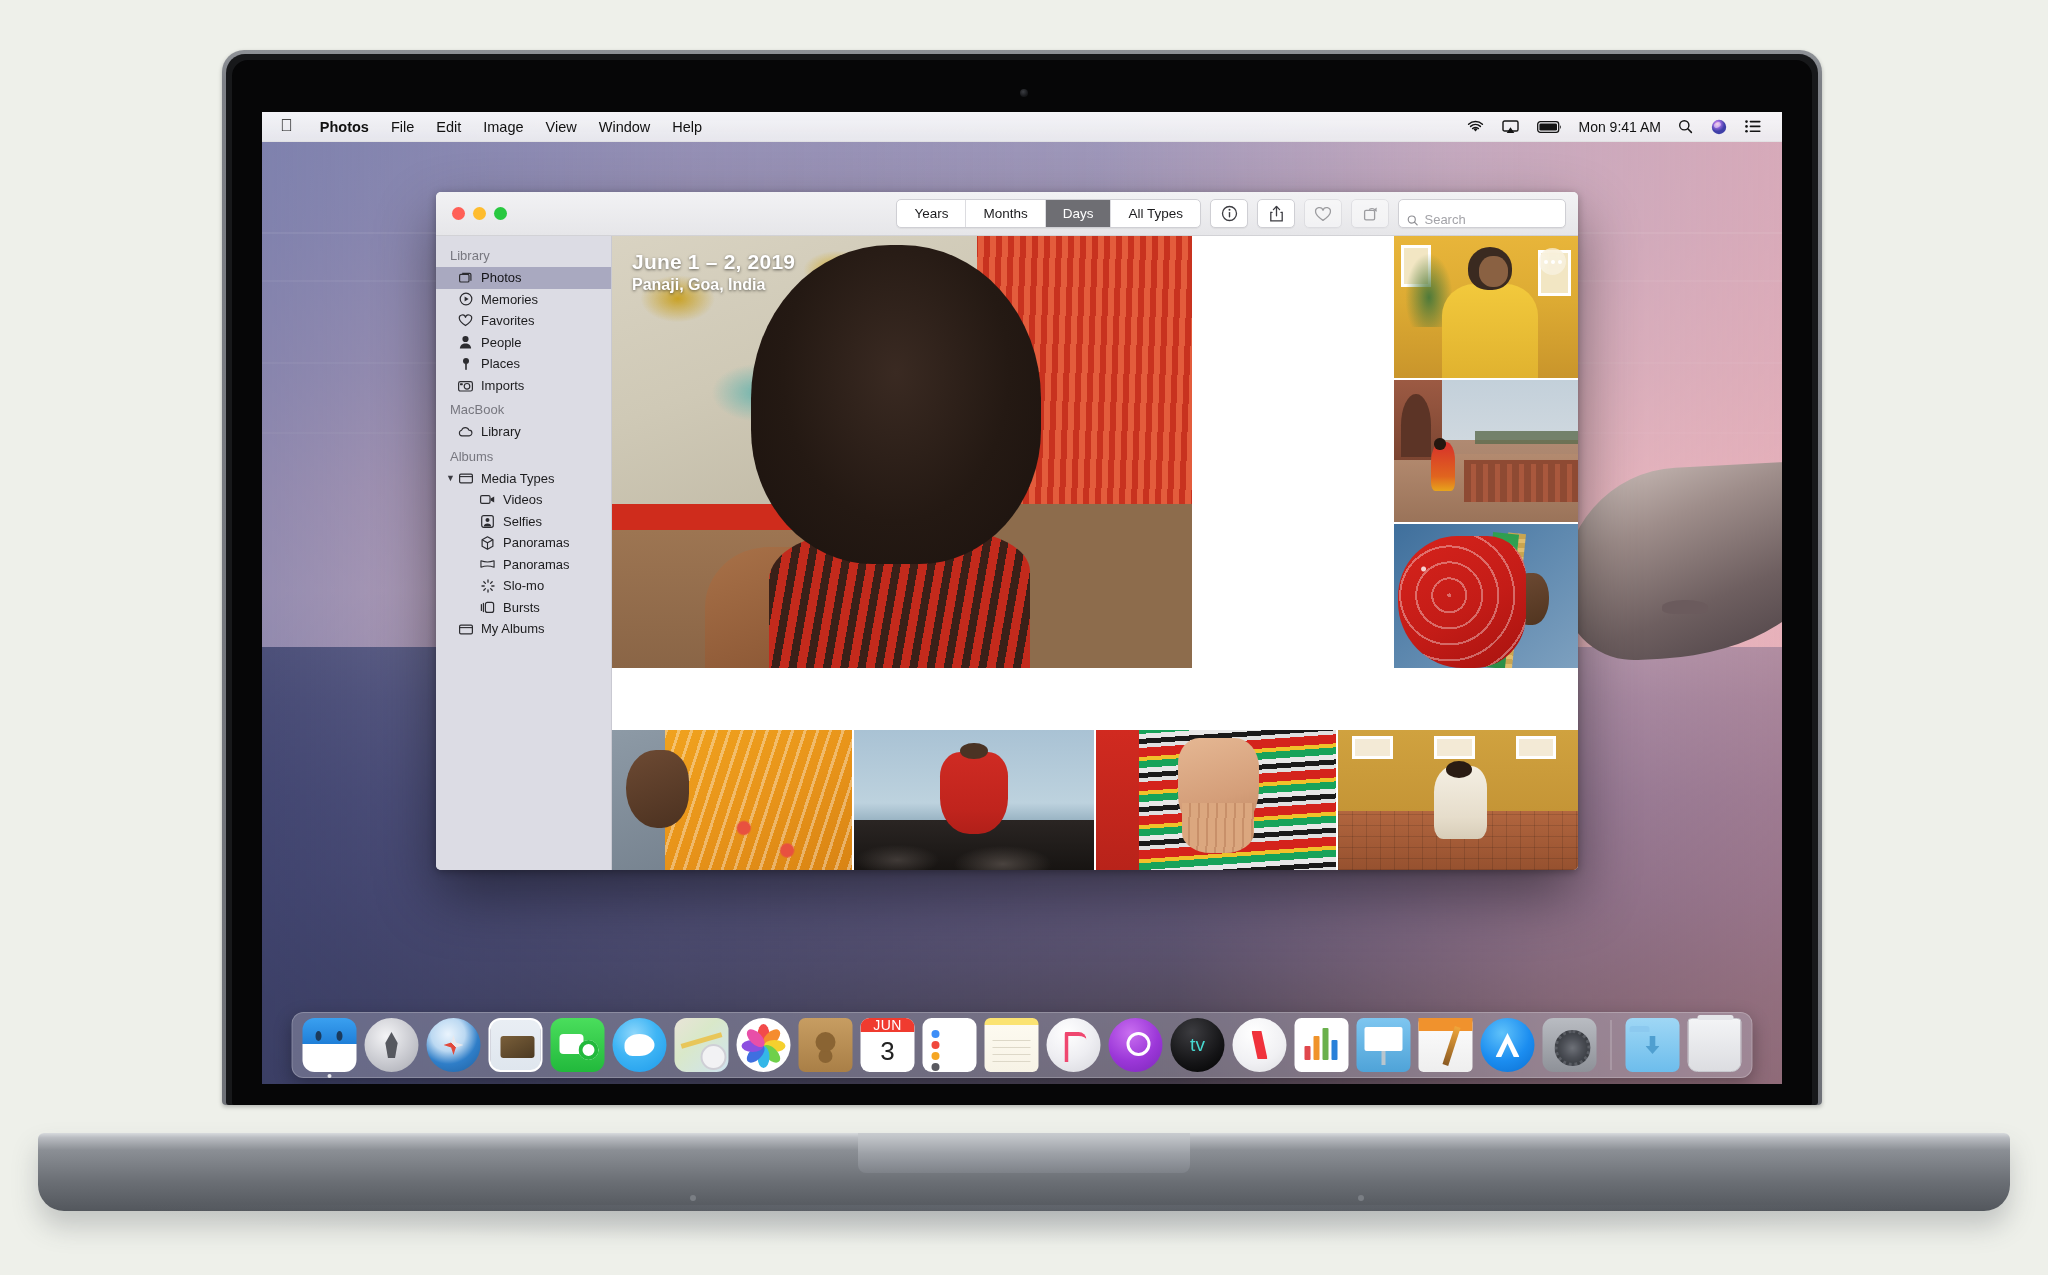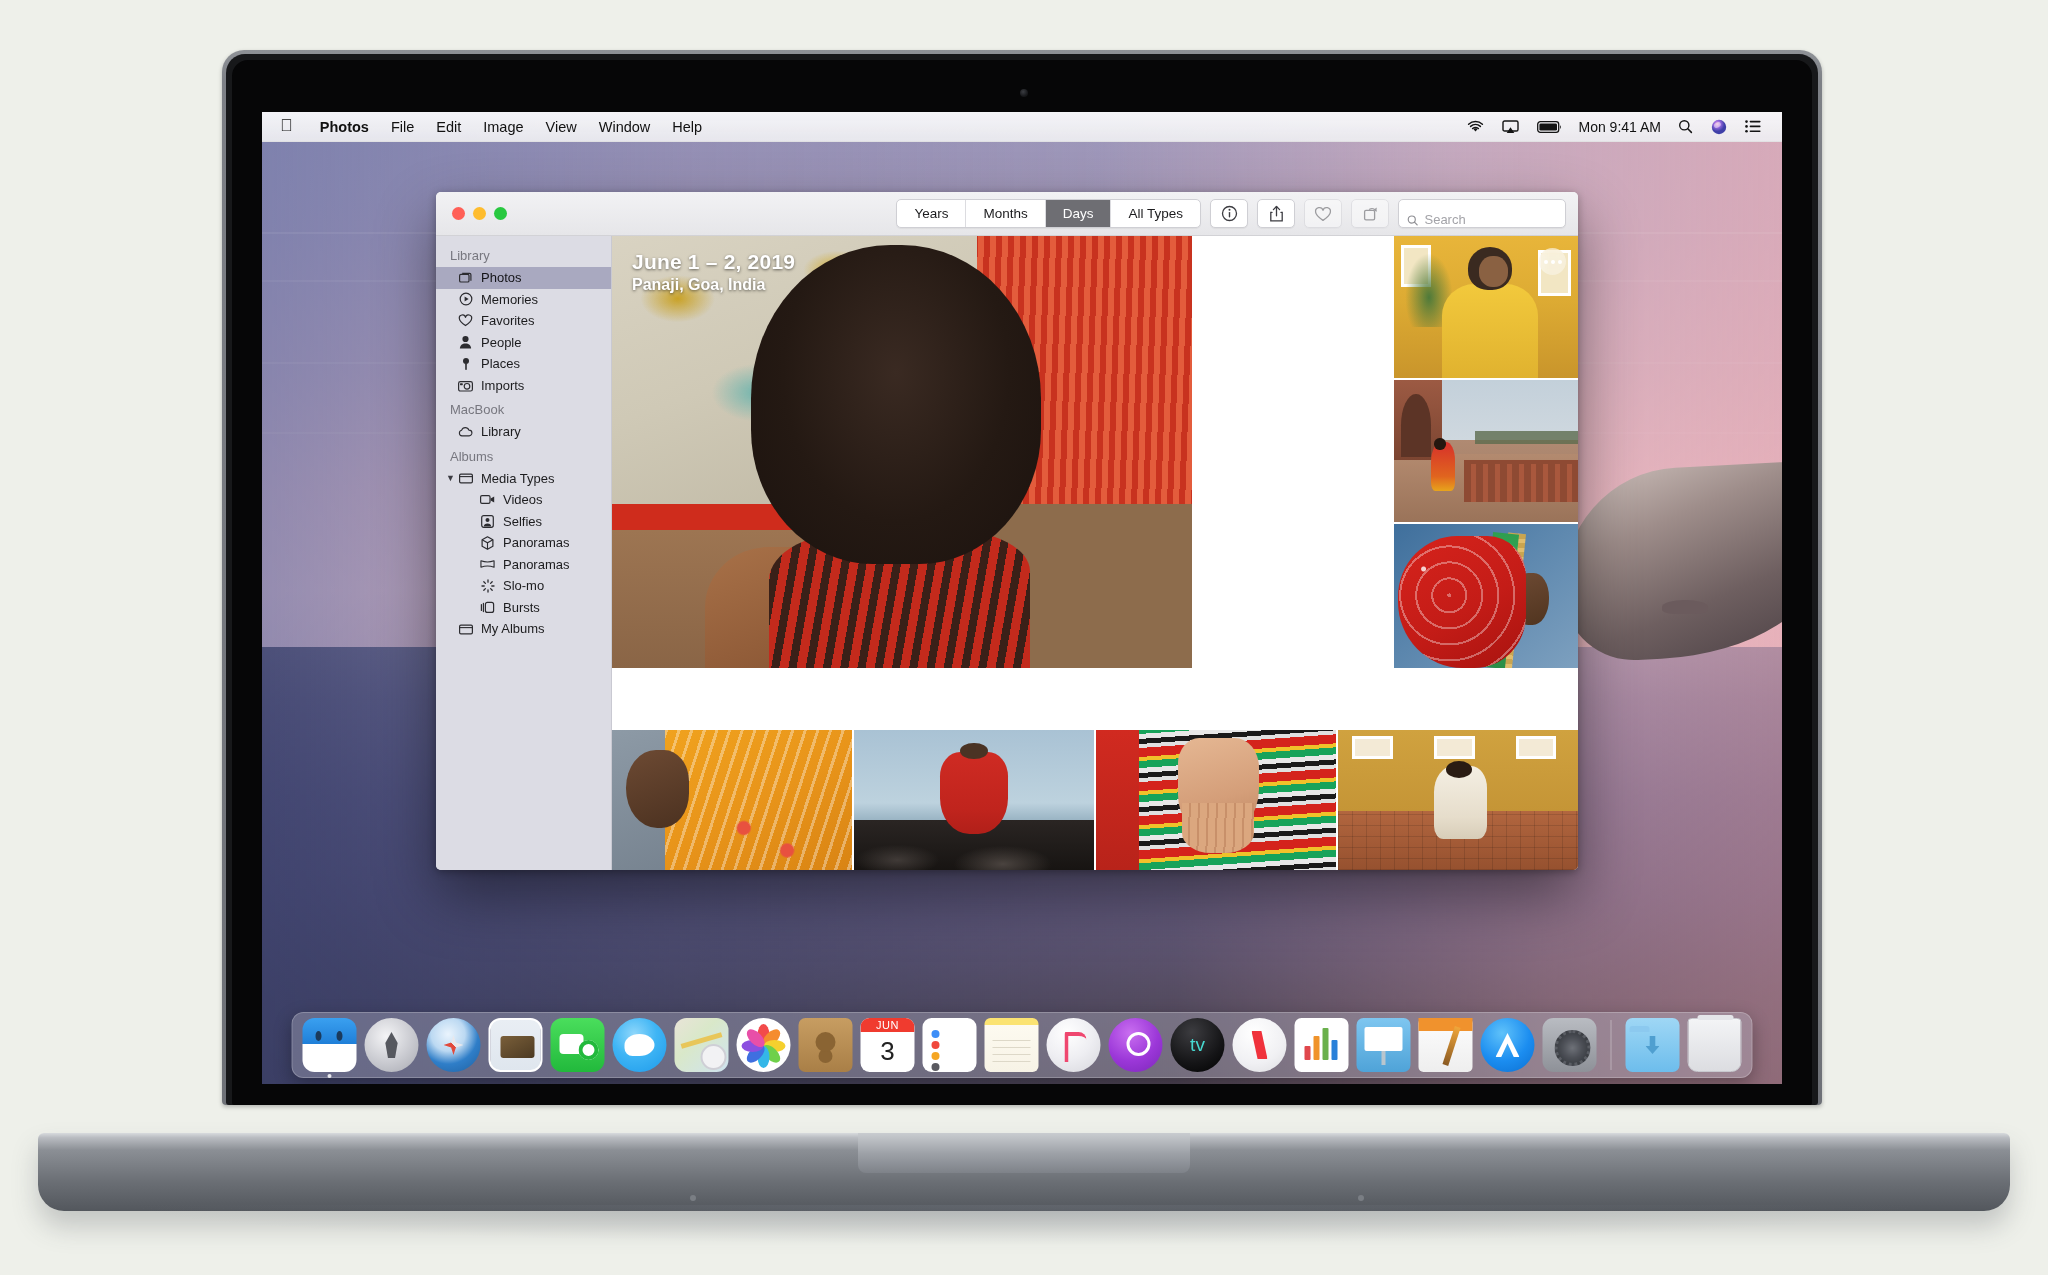--- a/index.html
+++ b/index.html
@@ -361,21 +361,21 @@
   .i-messages { border-radius:50%; background:radial-gradient(circle at 40% 30%, #8fd7fb 0%, #3fb5f5 45%, #1d9aea 100%); }
   .i-messages::after{content:"";position:absolute;left:12px;top:16px;width:30px;height:22px;background:#fff;border-radius:50% 50% 50% 8px;}
   .i-maps { background:linear-gradient(135deg,#e9e4d8 0%, #d9e8c9 40%, #cfe3f0 100%); }
   .i-maps::before{content:"";position:absolute;left:6px;top:20px;width:42px;height:5px;background:#e8c659;transform:rotate(-16deg);}
   .i-maps::after{content:"";position:absolute;left:26px;top:26px;width:22px;height:22px;border-radius:50%;background:#f2f2f4;border:2px solid #cfcfd6;}
   .i-photos { border-radius:50%; background:#fff; overflow:hidden; }
   .i-photos .pet{position:absolute;left:21px;top:6px;width:12px;height:22px;border-radius:50%;transform-origin:50% 100%;}
   .i-contacts { background:linear-gradient(180deg,#c79d62 0%, #a97f47 100%); border-radius:7px; }
   .i-contacts::after{content:"";position:absolute;left:17px;top:14px;width:20px;height:20px;border-radius:50%;background:#8a6433;box-shadow:0 14px 0 -3px #8a6433;}
   .i-calendar { background:#fff; border-radius:9px; overflow:hidden; }
-  .cal-top{position:absolute;left:0;top:0;width:100%;height:14px;background:#f03b2f;color:#fff;font-size:11px;text-align:center;line-height:14px;letter-spacing:.5px;}
+  .cal-top{position:absolute;left:0;top:0;width:100%;height:14px;background:#f03b2f;color:#fff;font-size:14px;text-align:center;line-height:14px;letter-spacing:.5px;}
   .cal-day{position:absolute;left:0;top:14px;width:100%;height:40px;color:#222;font-size:26px;text-align:center;line-height:38px;}
   .i-reminders { background:#fff; border-radius:9px; }
   .i-reminders::after{content:"";position:absolute;left:9px;top:12px;width:8px;height:8px;border-radius:50%;background:#3d8ef7;
     box-shadow:0 11px 0 #f0483c, 0 22px 0 #f5a623, 0 33px 0 #5a5a60;}
   .i-notes { background:linear-gradient(180deg,#fbe372 0%, #fbe372 13%, #fdfaf0 13%, #f7f3e6 100%); border-radius:6px; }
   .i-notes::after{content:"";position:absolute;left:8px;top:22px;width:38px;height:1px;background:#ddd8c8;box-shadow:0 7px 0 #ddd8c8,0 14px 0 #ddd8c8,0 21px 0 #ddd8c8;}
   .i-itunes { border-radius:50%; background:radial-gradient(circle at 38% 28%, #ffffff 0%, #eeeef2 50%, #d6d6dc 100%); }
   .i-itunes::after{content:"";position:absolute;left:18px;top:14px;width:18px;height:26px;border-left:4px solid #ef476f;border-top:4px solid #ef476f;border-radius:2px 8px 0 0;}
   .i-podcasts { border-radius:50%; background:radial-gradient(circle at 40% 28%, #c96ef0 0%, #9b37d8 55%, #7b27b8 100%); }
   .i-podcasts::after{content:"";position:absolute;left:18px;top:14px;width:18px;height:18px;border-radius:50%;border:3px solid #fff;}

